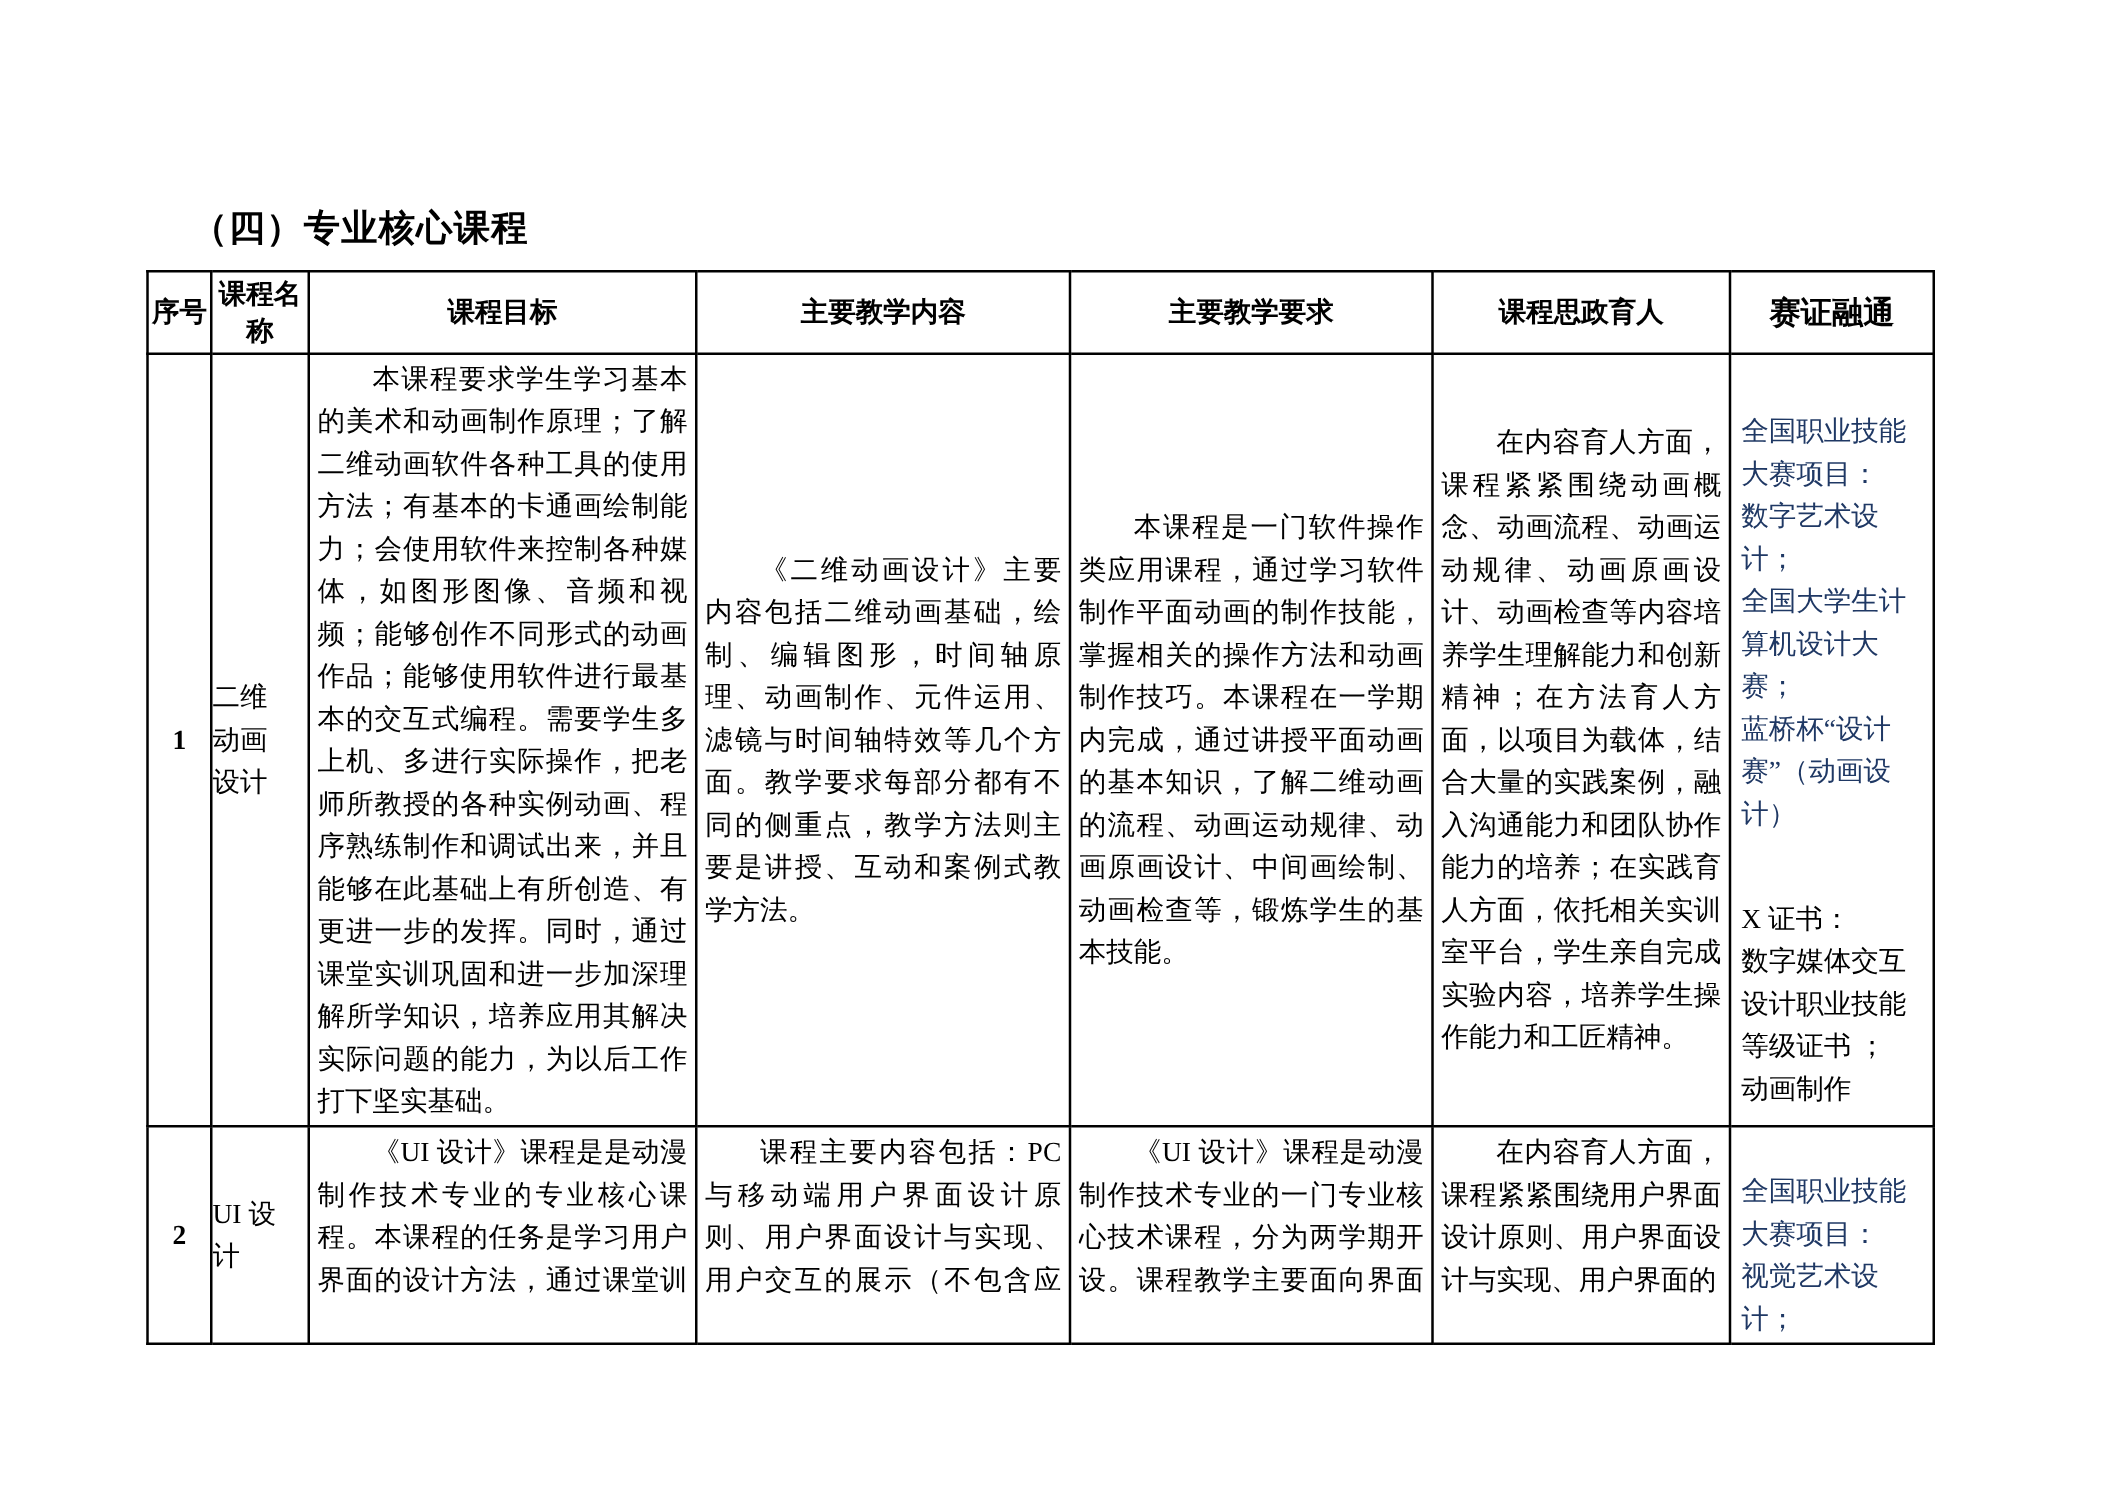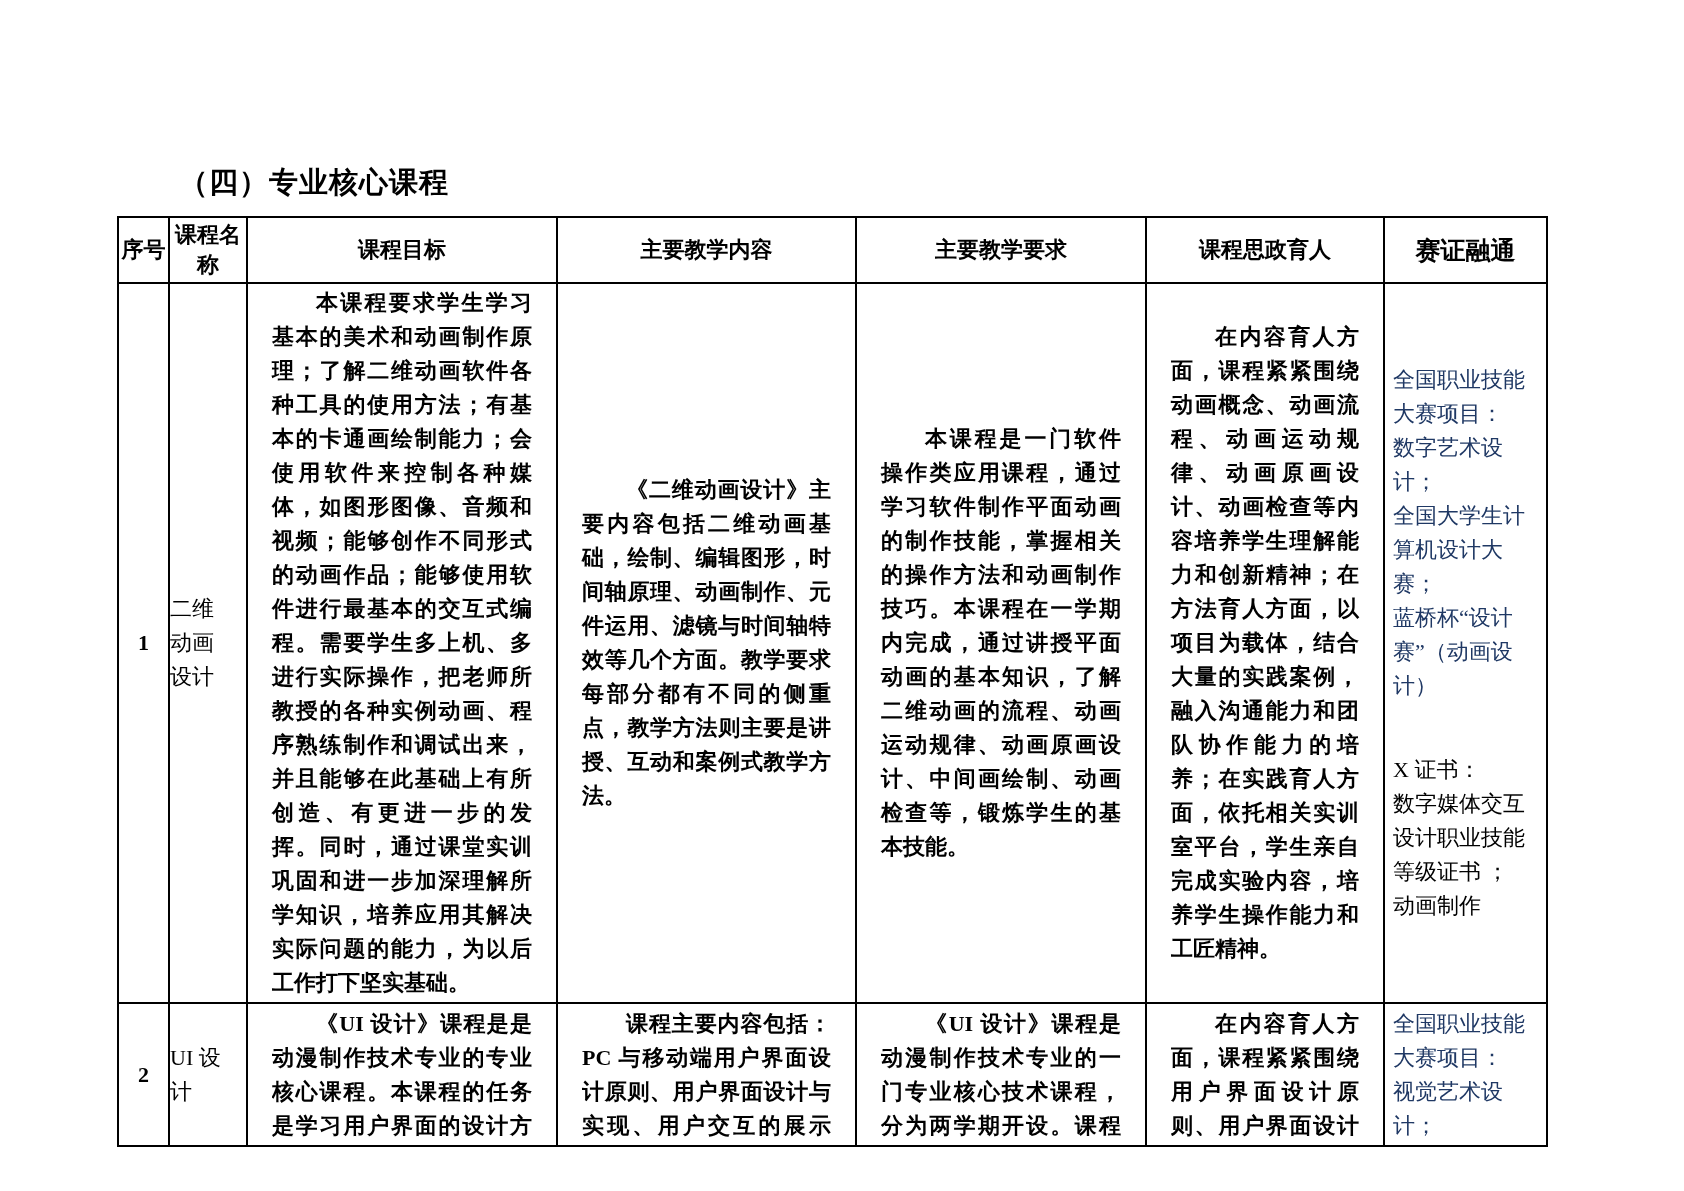--- a/index.html
+++ b/index.html
@@ -6,21 +6,21 @@
   html, body { background: #ffffff; }
   body {
     width: 1684px; height: 1191px;
     position: relative;
     font-family: "Liberation Serif", "DejaVu Serif", serif;
     color: #000;
     overflow: hidden;
   }
   .doc-title {
     position: absolute;
-    left: 179px; top: 163px;
+    left: 153px; top: 163px;
     font-family: Liberation Sans, sans-serif;
     font-weight: bold;
     font-size: 29px;
     letter-spacing: 1px;
     white-space: nowrap;
   }
   table.courses {
     position: absolute;
     left: 117px; top: 216px;
     width: 1429px;
@@ -41,27 +41,26 @@
   tr.header-row { height: 66px; }
   tr.row-1 { height: 579px; }
   tr.row-2 { height: 141px; }
   td {
     font-size: 22px;
     line-height: 34px;
     vertical-align: middle;
   }
   td.para {
     text-align: justify;
-    padding: 2px 24px;
-    font-weight: bold;
+    padding: 2px 6px;
   }
   td.para > div { text-indent: 2em; }
   td.center-cell { text-align: left; }
   td.index-cell { font-weight: bold; text-align: center; }
-  .multiline { white-space: pre-line; }
+  .multiline { white-space: pre-line; margin-top: 31px; }
   td.contest-cell {
     padding: 2px 8px;
     text-align: left;
   }
   .cert-text { margin-top: 50px; }
   tr.row-2 td.top-cell { vertical-align: top; padding-top: 3px; }
   tr.row-2 .clip { height: 136px; overflow: hidden; }
 </style>
 </head>
 <body>

